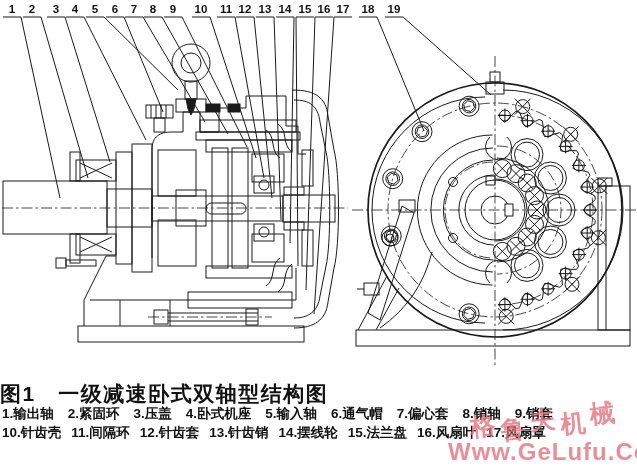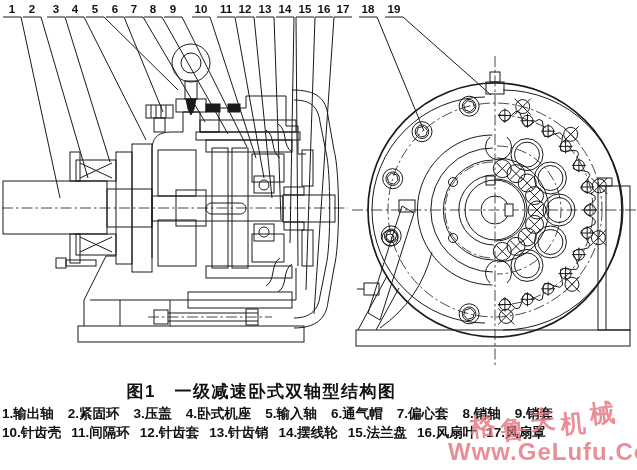--- a/index.html
+++ b/index.html
@@ -4,21 +4,21 @@
 <style>
   html,body{margin:0;padding:0;width:637px;height:470px;background:#fff;overflow:hidden}
   .page{position:relative;width:637px;height:470px;font-family:"Liberation Sans",sans-serif;background:#fff}
   #drawing{position:absolute;top:0;left:0}
   #drawing line,#drawing path,#drawing rect,#drawing circle,#drawing polygon{stroke:#1a1a1a;fill:none;stroke-width:1}
   #drawing .cl{stroke-width:.8;stroke-dasharray:11 3 2.5 3}
   #drawing .thick{stroke-width:1.7}
   #drawing .fillk{fill:#1a1a1a}
   #drawing .wfill{fill:#fff}
   #drawing text{fill:#111;stroke:none;font-weight:bold;font-size:11.5px;font-family:"Liberation Sans",sans-serif}
-  .cap{position:absolute;top:380px;left:0;width:523px;text-align:center;font-size:17px;font-weight:bold;color:#111;letter-spacing:1.5px}
+  .cap{position:absolute;top:380px;left:0;width:523px;text-align:left;font-size:21px;font-weight:bold;color:#111;letter-spacing:1.5px}
   #legend{position:absolute;top:405px;left:2px;width:635px;color:#111;font-weight:bold}
   .lrow{white-space:nowrap;height:18.5px;font-size:13.5px}
   .lrow .pi{margin-right:14px}
   .lrow.r2 .pi{margin-right:10px}
   .lrow.r3 .pi{margin-right:22px}
   .wm-brand{position:absolute;left:470px;top:403px;font-family:"Liberation Serif",serif;font-weight:bold;font-size:25px;letter-spacing:5px;transform:rotate(-6deg);opacity:.8;white-space:nowrap}
   .wm-brand span:nth-child(even){position:relative;top:7px}
   .wm-url{position:absolute;left:448px;top:438px;font-size:24px;font-weight:bold;letter-spacing:1px;opacity:.8;white-space:nowrap}
 </style>
 </head>

